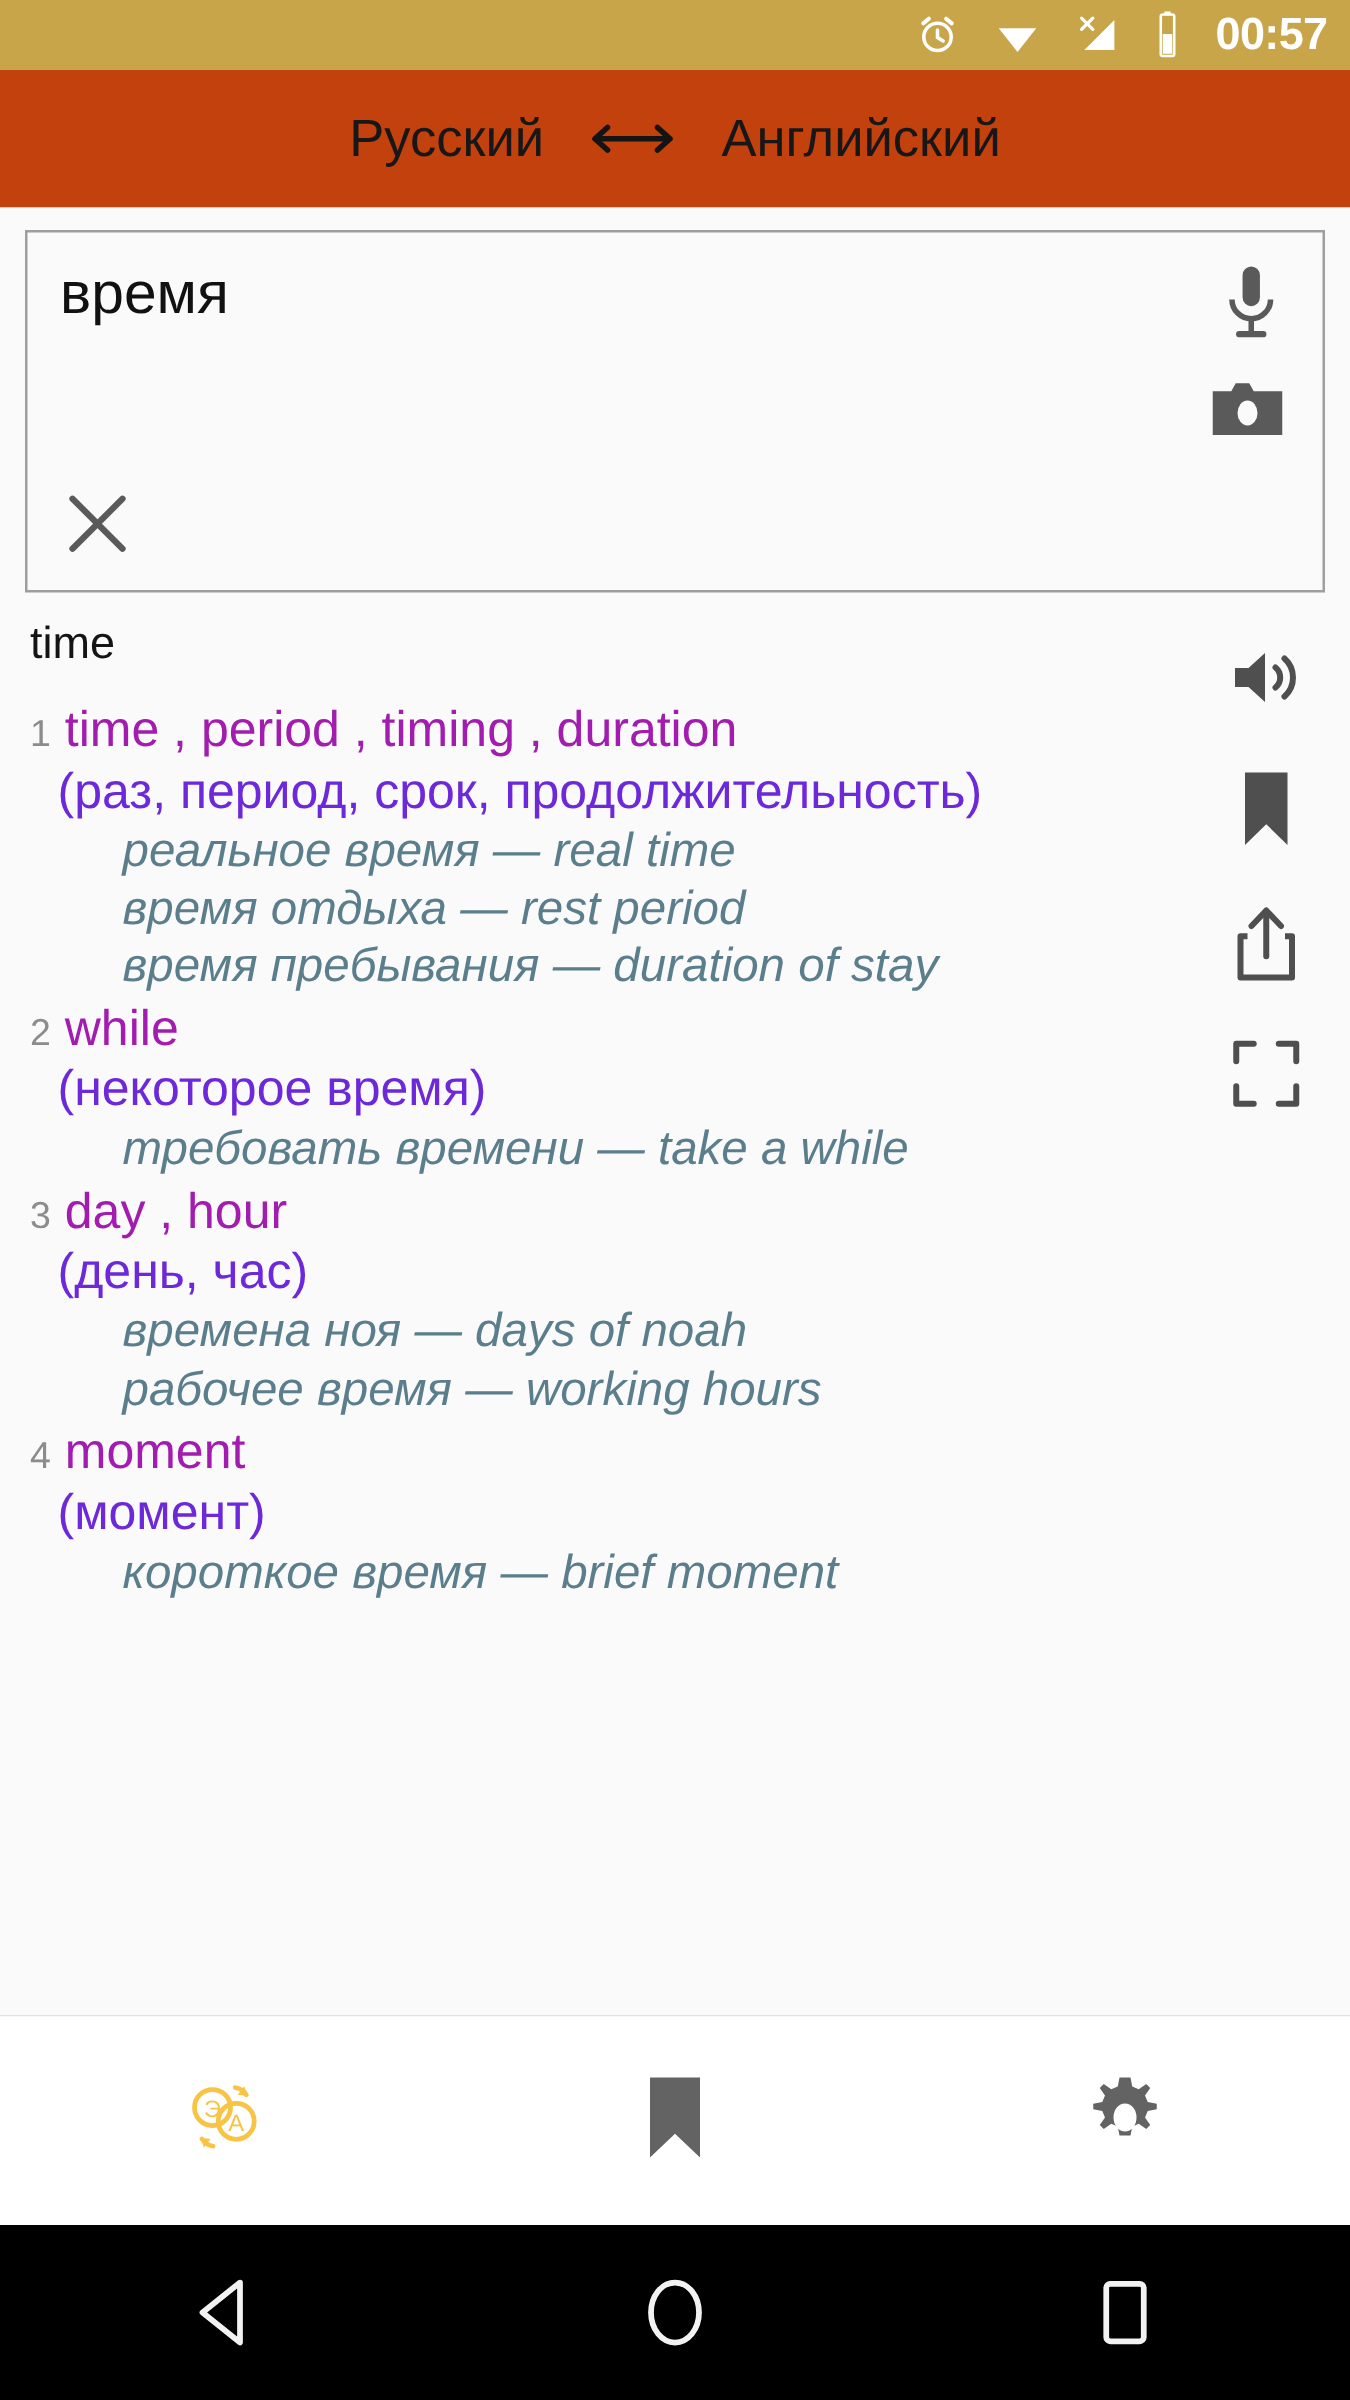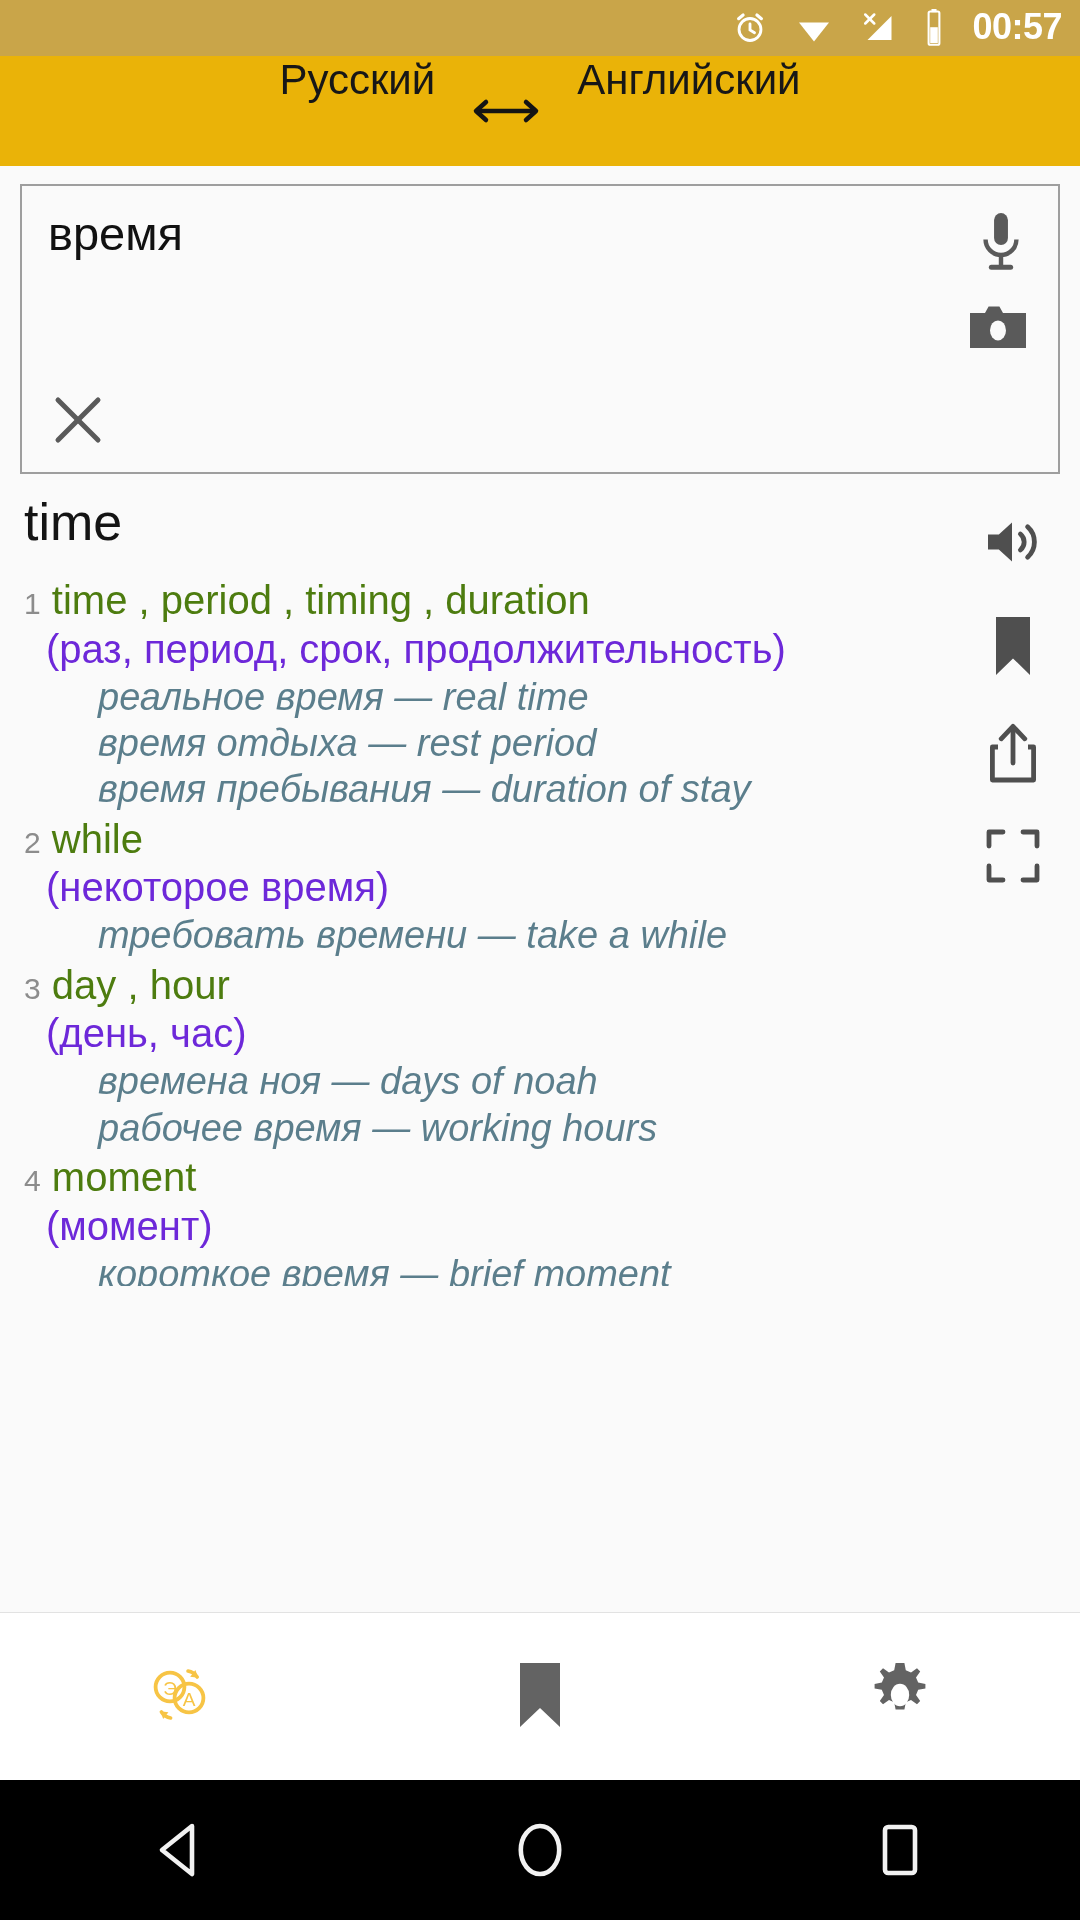--- a/index.html
+++ b/index.html
@@ -27,22 +27,23 @@
     font-size:36px;
     font-weight:bold;
     letter-spacing:-0.5px;
     line-height:1;
     padding-bottom:2px;
   }
 
   
   #lang-header {
     height:110px;
-    background:#eab308;
-    display:flex;
+    background:#c2410c;
+    display:flex;
+    align-items:center;
     justify-content:center;
     gap:34px;
   }
   #lang-header .lang-text {
     font-size:42px;
     color:#171717;
   }
   #lang-swap-icon { display:flex; align-items:center; }
 
   
@@ -82,36 +83,36 @@
   #results-wrap {
     position:relative;
     margin-top:22px;
     height:790px;
     overflow:hidden;
   }
   #results {
     padding:0 110px 0 24px;
   }
   #headword {
-    font-size:52px;
+    font-size:36px;
     color:#141414;
     line-height:1.0;
     margin-bottom:28px;
   }
   .entry { margin-bottom:2px; }
   .entry-head {
     font-size:40px;
     line-height:1.22;
     white-space:nowrap;
   }
   .entry-num {
     color:#8C8C8C;
     font-size:30px;
   }
-  .entry-syn { color:#4d7c0f; }
+  .entry-syn { color:#a21caf; }
   .entry-gloss {
     color:#6d28d9;
     font-size:40px;
     line-height:1.22;
     padding-left:22px;
     white-space:nowrap;
   }
   .example {
     color:#5B7E8C;
     font-style:italic;

